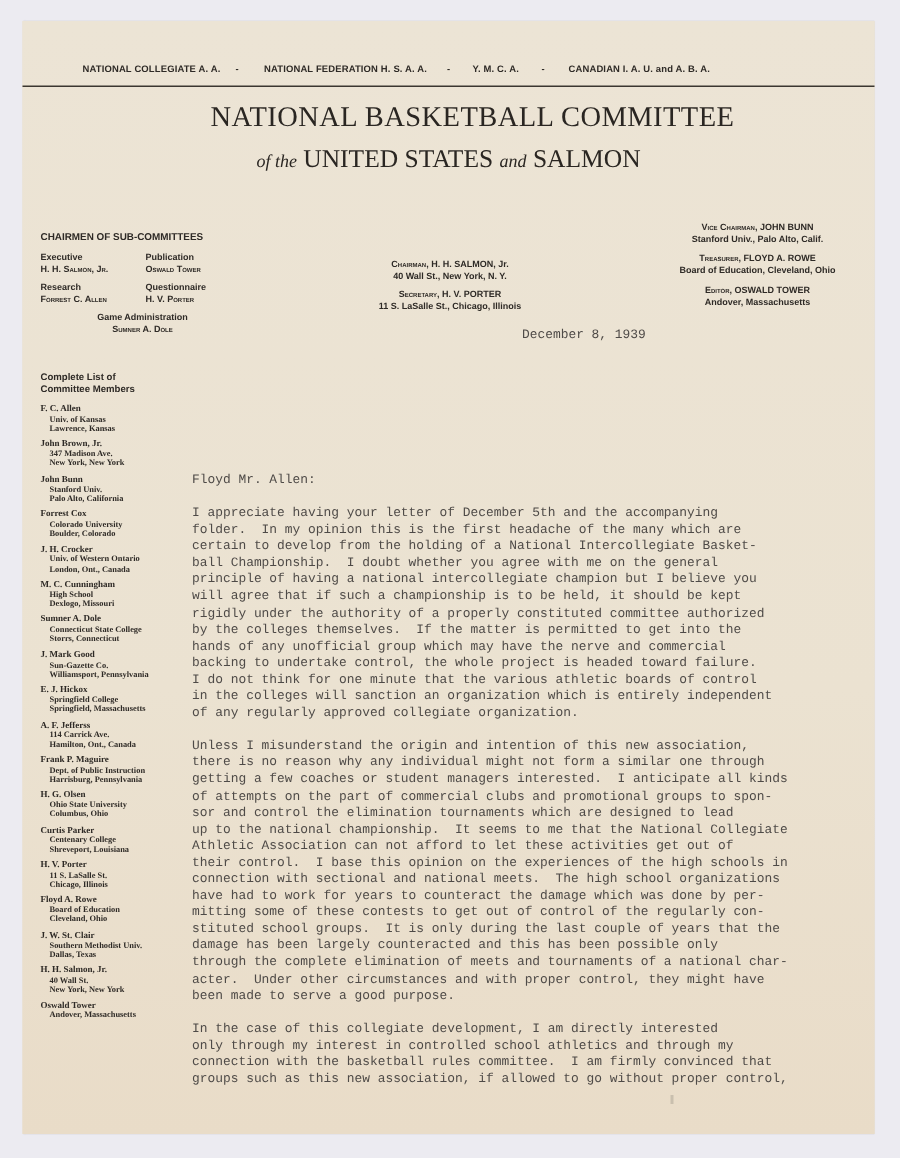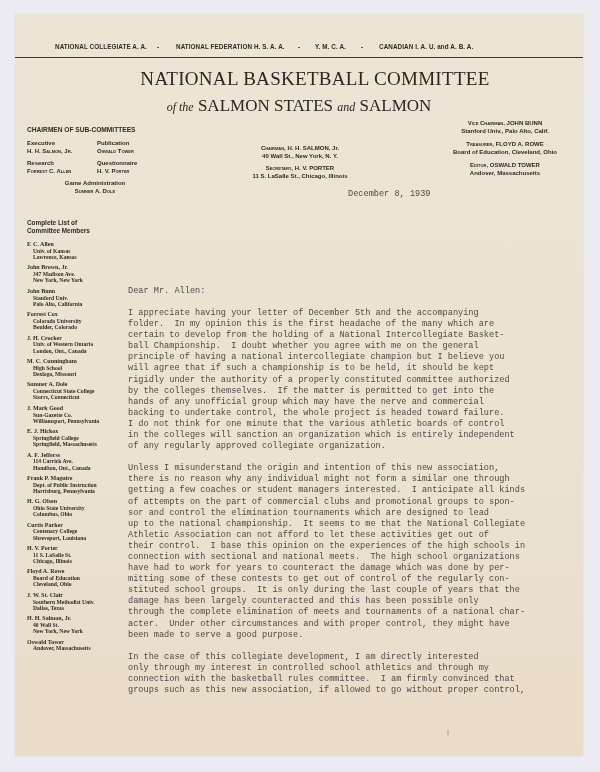--- a/index.html
+++ b/index.html
@@ -25,21 +25,21 @@
     position: absolute; left: 0; width: 600px; text-align: center; top: 54px;
     font-family: "Liberation Serif", serif; font-size: 19px; color: #2a2622; letter-spacing: 0.3px;
   }
   .subtitle {
     position: absolute; left: 0; width: 568px; text-align: center; top: 82px;
     font-family: "Liberation Serif", serif; font-size: 17px; color: #2a2622;
   }
   .subtitle i { font-style: italic; font-size: 12px; }
   .hdr-small { font-size: 6px; font-weight: bold; color: #2e2a26; line-height: 7.5px; white-space: nowrap; }
   .sc { font-variant: small-caps; }
-  .abs { position: absolute; }
+  .abs { position: absolute; margin-top: 29px; }
   .center { text-align: center; }
   .members .m { margin-bottom: 4.2px; }
   .members .nm { font-family: "Liberation Serif", serif; font-size: 6px; font-weight: bold; color: #2e2a26; line-height: 6.8px; white-space: nowrap; }
   .members .ln { font-family: "Liberation Serif", serif; font-size: 5.6px; font-weight: bold; color: #2e2a26; line-height: 6.2px; padding-left: 6px; white-space: nowrap; }
   .typed {
     font-family: "Liberation Mono", monospace; font-size: 8.6px; color: #4e4a47; line-height: 11.1px; white-space: pre;
   }
   .para { margin-bottom: 11px; }
   .smudge { position: absolute; left: 432px; top: 716px; width: 2px; height: 6px; background: #c9bfae; }
 </style>
@@ -54,21 +54,21 @@
     <span class="org" style="left:161px">NATIONAL FEDERATION H. S. A. A.</span>
     <span class="sep" style="left:283px">-</span>
     <span class="org" style="left:300px">Y. M. C. A.</span>
     <span class="sep" style="left:346px">-</span>
     <span class="org" style="left:364px">CANADIAN I. A. U. and A. B. A.</span>
   </div>
 
   <div class="title">NATIONAL BASKETBALL COMMITTEE</div>
   <div class="subtitle">
     <i>of the</i>
-    <span>SALMON STATES</span>
+    <span>UNITED STATES</span>
     <i>and</i>
     <span>SALMON</span>
   </div>
 
   <div class="abs hdr-small" style="left:12px; top:112px; font-size:6.6px;">CHAIRMEN OF SUB-COMMITTEES</div>
   <div class="abs hdr-small" style="left:12px; top:126px;">
     <div>Executive</div>
     <div class="sc">H. H. Salmon, Jr.</div>
   </div>
   <div class="abs hdr-small" style="left:82px; top:126px;">
@@ -201,18 +201,18 @@
         <div class="nm">H. H. Salmon, Jr.</div>
         <div class="ln">40 Wall St.</div>
         <div class="ln">New York, New York</div>
       </div>
       <div class="m">
         <div class="nm">Oswald Tower</div>
         <div class="ln">Andover, Massachusetts</div>
       </div>
     </div>
 
-  <div class="abs typed" style="left:113px; top:272px;">Dear Mr. Allen:</div>
+  <div class="abs typed" style="left:113px; top:272px;">Floyd Mr. Allen:</div>
 
   <div class="abs typed" id="letter-body" style="left:113px; top:294px;"><div class="para"><div>I appreciate having your letter of December 5th and the accompanying</div><div>folder.  In my opinion this is the first headache of the many which are</div><div>certain to develop from the holding of a National Intercollegiate Basket-</div><div>ball Championship.  I doubt whether you agree with me on the general</div><div>principle of having a national intercollegiate champion but I believe you</div><div>will agree that if such a championship is to be held, it should be kept</div><div>rigidly under the authority of a properly constituted committee authorized</div><div>by the colleges themselves.  If the matter is permitted to get into the</div><div>hands of any unofficial group which may have the nerve and commercial</div><div>backing to undertake control, the whole project is headed toward failure.</div><div>I do not think for one minute that the various athletic boards of control</div><div>in the colleges will sanction an organization which is entirely independent</div><div>of any regularly approved collegiate organization.</div></div><div class="para"><div>Unless I misunderstand the origin and intention of this new association,</div><div>there is no reason why any individual might not form a similar one through</div><div>getting a few coaches or student managers interested.  I anticipate all kinds</div><div>of attempts on the part of commercial clubs and promotional groups to spon-</div><div>sor and control the elimination tournaments which are designed to lead</div><div>up to the national championship.  It seems to me that the National Collegiate</div><div>Athletic Association can not afford to let these activities get out of</div><div>their control.  I base this opinion on the experiences of the high schools in</div><div>connection with sectional and national meets.  The high school organizations</div><div>have had to work for years to counteract the damage which was done by per-</div><div>mitting some of these contests to get out of control of the regularly con-</div><div>stituted school groups.  It is only during the last couple of years that the</div><div>damage has been largely counteracted and this has been possible only</div><div>through the complete elimination of meets and tournaments of a national char-</div><div>acter.  Under other circumstances and with proper control, they might have</div><div>been made to serve a good purpose.</div></div><div class="para"><div>In the case of this collegiate development, I am directly interested</div><div>only through my interest in controlled school athletics and through my</div><div>connection with the basketball rules committee.  I am firmly convinced that</div><div>groups such as this new association, if allowed to go without proper control,</div></div></div>
 
   <div class="smudge"></div>
 </div>
 
 </body></html>

